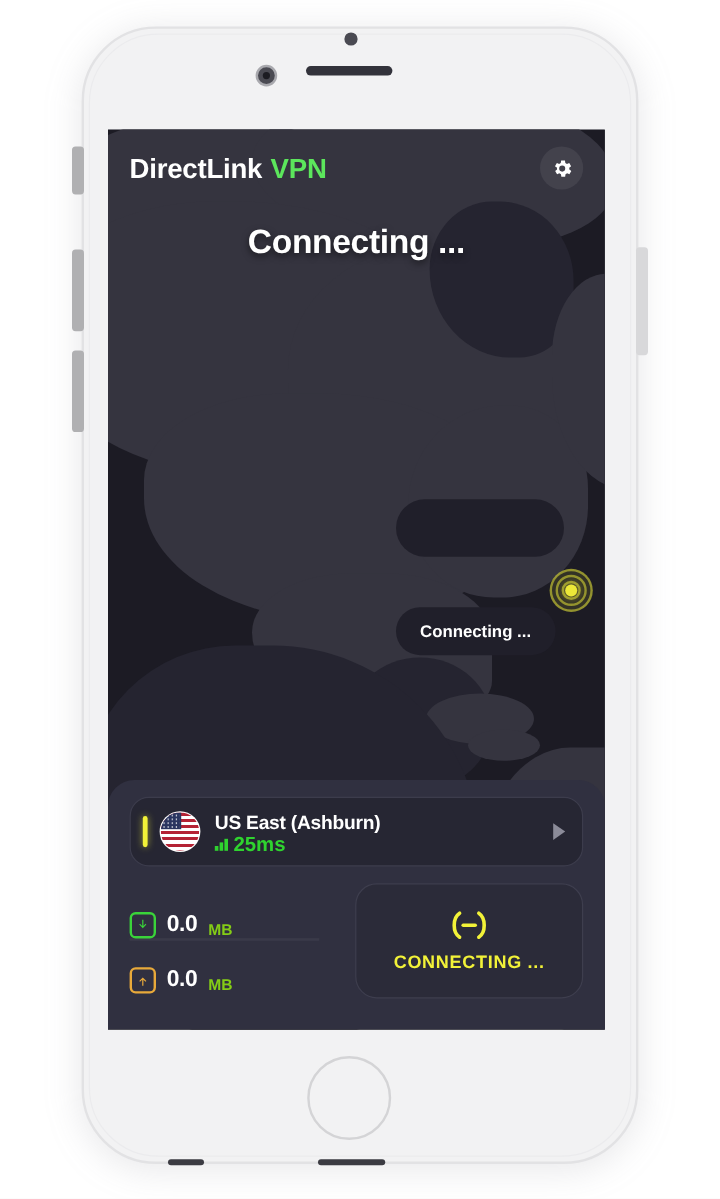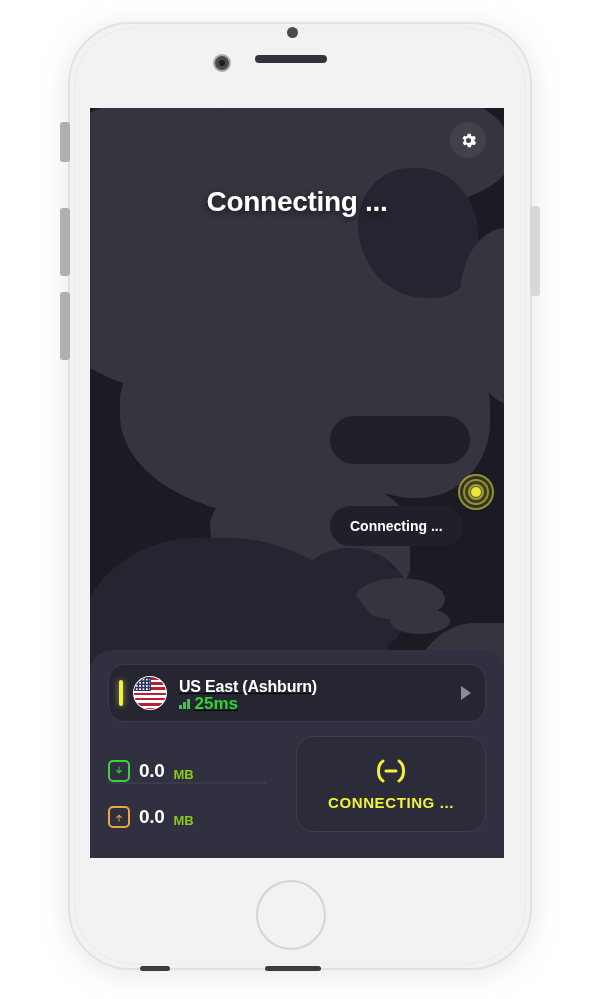--- a/index.html
+++ b/index.html
@@ -268,21 +268,20 @@
 
   .server-row {
     height: 58px;
     border-radius: 16px;
     background: #262633;
     border: 1px solid #3c3c4c;
     box-sizing: border-box;
     display: flex;
     align-items: center;
     padding: 0 14px 0 10px;
-    text-decoration: underline;
   }
   .accent-bar {
     width: 4px;
     height: 26px;
     border-radius: 2px;
     background: #f2f238;
     box-shadow: 0 0 6px rgba(242,242,56,0.6);
     flex: none;
   }
   .flag {
@@ -451,20 +450,23 @@
       <div class="land dim" style="left:120px;  top:370px;  width:200px; height:120px; border-radius:48% 52% 30% 70%;"></div>
       <div class="land dark" style="left:200px; top:440px;  width:120px; height:110px; border-radius:50%;"></div>
       <div class="land dim" style="left:265px;  top:470px;  width:90px;  height:42px;  border-radius:50%;"></div>
       <div class="land dim" style="left:300px;  top:500px;  width:60px;  height:26px;  border-radius:50%;"></div>
       <div class="land dim" style="left:310px;  top:515px;  width:170px; height:240px; border-radius:46% 40% 38% 58%;"></div>
       <div class="land dim" style="left:370px;  top:120px;  width:120px; height:180px; border-radius:40% 60% 45% 55%;"></div>
       <div class="land dark" style="left:-20px; top:430px;  width:330px; height:330px; border-radius:40% 55% 50% 45%;"></div>
     </div>
 
     <div class="header">
+      <div class="brand">
+        <span class="b1">DirectLink</span><span class="b2">VPN</span>
+      </div>
       <div class="gear-btn">
         <svg width="19" height="19" viewBox="0 0 24 24">
           <path fill="#ffffff" d="M19.4 13a7.8 7.8 0 0 0 0-2l2-1.5-2-3.4-2.4 1a7.6 7.6 0 0 0-1.7-1l-.4-2.6h-4l-.4 2.6a7.6 7.6 0 0 0-1.7 1l-2.4-1-2 3.4L6.6 11a7.8 7.8 0 0 0 0 2l-2 1.5 2 3.4 2.4-1a7.6 7.6 0 0 0 1.7 1l.4 2.6h4l.4-2.6a7.6 7.6 0 0 0 1.7-1l2.4 1 2-3.4-2-1.5zM12 15.2A3.2 3.2 0 1 1 15.2 12 3.2 3.2 0 0 1 12 15.2z"></path>
         </svg>
       </div>
     </div>
 
     <div class="status-title">Connecting ...</div>
 
     <div class="ghost-pill"></div>

